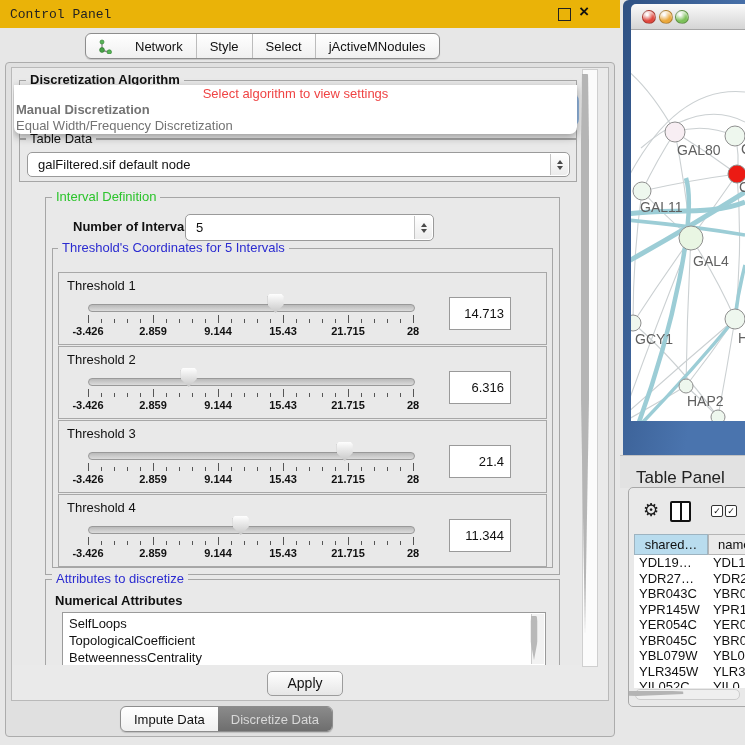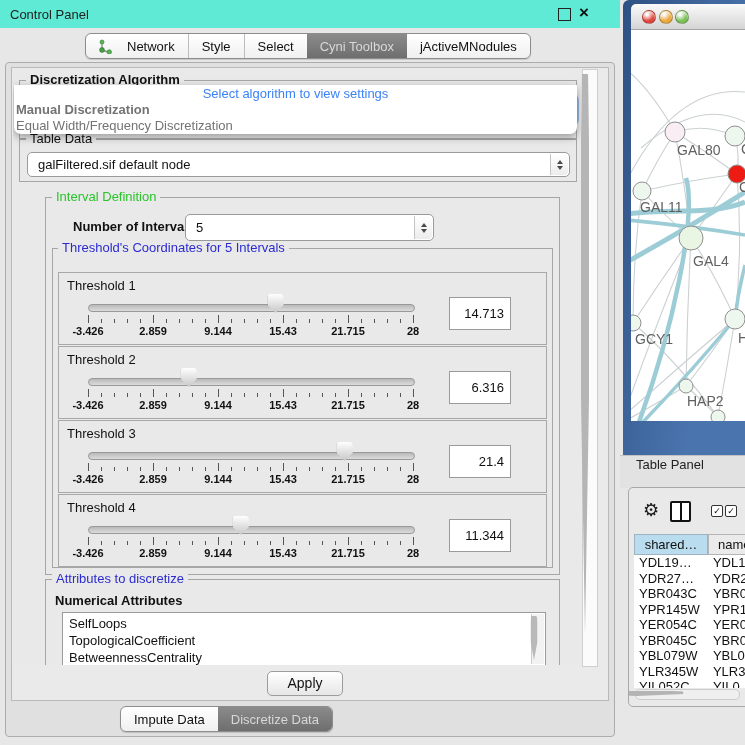--- a/index.html
+++ b/index.html
@@ -1,45 +1,45 @@
 <!DOCTYPE html>
 <html><head>
 <meta charset="utf-8">
 <style>
   html,body{margin:0;padding:0;}
   body{width:745px;height:745px;background:#e7e7e7;font-family:"Liberation Sans",sans-serif;font-size:13px;color:#111;overflow:hidden;position:relative;}
   .abs{position:absolute;}
   
-  .titlebar{left:0;top:0;width:620px;height:28px;background:#5eead4;}
+  .titlebar{left:0;top:0;width:620px;height:28px;background:#eab308;font-family:Liberation Mono, monospace;}
   .titlebar .title{left:10px;top:7px;font-size:13px;color:#222;}
   .float-btn{left:558px;top:8px;width:11px;height:11px;border:1.6px solid #222;background:transparent;}
   .close-btn{left:579px;top:3px;font-size:17px;font-weight:900;color:#111;line-height:20px;}
   .seg-group{display:inline-flex;height:24px;border:1px solid #8d8d8d;border-radius:6px;background:linear-gradient(#ffffff,#f0f0f0);box-shadow:0 1px 1px rgba(0,0,0,.15);overflow:hidden;}
-  .seg{display:flex;align-items:center;gap:15px;padding:0 13px;font-size:13px;color:#111;border-left:1px solid #bcbcbc;cursor:default;white-space:nowrap;}
+  .seg{display:flex;align-items:center;gap:23px;padding:0 13px;font-size:13px;color:#111;border-left:1px solid #bcbcbc;cursor:default;white-space:nowrap;}
   .seg:first-child{border-left:none;}
   .seg.active{background:linear-gradient(#8b8b8b,#6e6e6e);color:#d8d8d8;border-left:none;}
   .seg.active + .seg{border-left:none;}
   .outer-frame{left:5px;top:62px;width:608px;height:673px;border:1px solid #acacac;border-radius:4px;background:#e0e0e0;}
   .inner-frame{left:11px;top:67px;width:596px;height:632px;border:1px solid #b9b9b9;background:#eaeaea;}
   .viewport{left:13px;top:69px;width:568px;height:596px;background:#e9e9e9;overflow:hidden;}
   .vscroll{left:582px;top:69px;width:14px;height:596px;background:#fbfbfb;border:1px solid #cfcfcf;}
   .vscroll .thumb{left:2px;top:4px;width:8px;height:560px;background:#b5b5b5;border-radius:5px;}
   .groupbox{border:1px solid #a6a6a6;background:transparent;}
   .grouptitle{font-size:13px;background:#e9e9e9;padding:0 4px;white-space:nowrap;line-height:14px;}
   .bold{font-weight:bold;}
   .green{color:#2bc42b;}
   .blue{color:#2b2bd0;}
   .combo{background:#fff;border:1px solid #9a9a9a;border-radius:5px;display:flex;align-items:center;}
   .combo .txt{padding-left:10px;color:#111;}
   .stepper{position:absolute;right:1px;top:1px;bottom:1px;width:17px;border-left:1px solid #c4c4c4;display:flex;flex-direction:column;align-items:center;justify-content:center;gap:2px;background:linear-gradient(#fff,#ececec);border-radius:0 4px 4px 0;}
   .stepper .up{width:0;height:0;border-left:3.5px solid transparent;border-right:3.5px solid transparent;border-bottom:4.5px solid #4a4a4a;}
   .stepper .dn{width:0;height:0;border-left:3.5px solid transparent;border-right:3.5px solid transparent;border-top:4.5px solid #4a4a4a;}
   .focusring{box-shadow:0 0 0 3px rgba(100,155,219,.65);}
   .popup{background:#fff;border-radius:0 0 7px 7px;box-shadow:0 3px 9px rgba(0,0,0,.35);z-index:40;}
-  .popup .hint{height:17px;text-align:center;color:#3b82f6;font-size:13px;line-height:17px;}
+  .popup .hint{height:17px;text-align:center;color:#ef4444;font-size:13px;line-height:17px;}
   .popup .item{height:16px;line-height:16px;padding-left:2px;font-size:13px;color:#737373;}
   
   .thr-block{left:45px;width:487px;height:71px;border:1px solid #a8a8a8;background:#e9e9e9;}
   .thr-label{position:absolute;left:8px;top:5px;font-weight:normal;font-size:13px;}
   .track{position:absolute;left:29px;top:31px;width:325px;height:6px;border:1px solid #999;border-radius:4px;background:linear-gradient(#b9b9b9,#dcdcdc);}
   .thumb-rail{position:absolute;left:29px;top:21px;width:325px;height:20px;}
   .thumb{position:absolute;top:0;width:16px;height:19px;transform:translateX(-50%);background:linear-gradient(#fefefe,#c7c7c7);clip-path:polygon(12% 0%,88% 0%,100% 12%,100% 58%,50% 100%,0% 58%,0% 12%);filter:drop-shadow(0 0 1px #777);}
   .ticks{position:absolute;left:29px;top:42px;width:325px;height:9px;}
   .tick{position:absolute;bottom:1px;width:1px;height:4px;background:#555;}
   .tick.major{height:8px;}
@@ -51,21 +51,21 @@
   .list-vscroll{position:absolute;right:1px;top:1px;bottom:1px;width:12px;background:#f2f2f2;border-left:1px solid #ccc;}
   .list-vscroll .thumb{position:absolute;left:2px;top:2px;width:7px;height:44px;background:#b9b9b9;border-radius:4px;}
   .apply-btn{left:267px;top:671px;width:74px;height:23px;border:1px solid #9c9c9c;border-radius:5px;background:linear-gradient(#ffffff,#e6e6e6);text-align:center;line-height:23px;font-size:14px;}
   
   .blue-frame{left:623px;top:0;width:122px;height:455px;background:linear-gradient(100deg,#2f5183 0%,#4a74ae 70%);border-radius:6px 0 0 0;}
   .mac-titlebar{left:631px;top:4px;width:114px;height:25px;background:linear-gradient(#fafafa,#d5d5d5);border-bottom:1px solid #a6a6a6;border-radius:5px 0 0 0;}
   .light{position:absolute;top:6px;width:12px;height:12px;border-radius:50%;border:1px solid rgba(0,0,0,.25);box-shadow:inset 0 2px 2px rgba(255,255,255,.6);}
   .net-canvas{left:631px;top:30px;width:114px;height:391px;background:#fff;overflow:hidden;}
   .nlabel{font-family:"Liberation Sans",sans-serif;font-size:14px;fill:#616161;}
   .tp-header{left:620px;top:455px;width:125px;height:32px;background:#e2e2e2;border-top:1px solid #c2c2c2;}
-  .tp-header span{position:absolute;left:16px;top:1px;font-size:13px;color:#222;}
+  .tp-header span{position:absolute;left:16px;top:12px;font-size:17px;color:#222;}
   .tp-box{left:628px;top:487px;width:117px;height:218px;border:1px solid #a8a8a8;border-radius:5px 0 0 5px;background:#e9e9e9;overflow:hidden;}
   .gear{position:absolute;left:14px;top:12px;font-size:18px;color:#1c1c1c;line-height:20px;}
   .col-icon{position:absolute;left:41px;top:13px;width:17px;height:17px;border:2px solid #111;border-radius:2px;background:#fff;}
   .col-icon i{position:absolute;left:50%;top:0;bottom:0;width:2px;background:#111;transform:translateX(-50%);}
   .cb{position:absolute;top:17px;width:10px;height:10px;border:1.5px solid #333;border-radius:2px;background:#fff;font-size:9px;line-height:10px;text-align:center;color:#111;}
   .th-row{position:absolute;top:46px;height:21px;display:flex;}
   .th-cell{border:1px solid #9db3c0;font-size:13px;text-align:center;line-height:19px;overflow:hidden;white-space:nowrap;}
   .th-cell.sel{background:#b9dcee;width:72px;}
   .th-cell.plain{background:#eaeaea;border-color:#b5b5b5;width:62px;text-align:left;padding-left:9px;}
   .tbody{position:absolute;left:5px;top:67px;width:134px;height:133px;background:#fff;overflow:hidden;}
@@ -96,23 +96,20 @@
         <circle cx="10.3" cy="13" r="2.2" fill="#57b457" stroke="#3a8a3a" stroke-width="0.7"></circle>
       </svg>
     </span>
     <span>Network</span>
   </div>
   <div class="seg">
       <span>Style</span>
     </div>
   <div class="seg">
       <span>Select</span>
-    </div>
-  <div class="seg active">
-      <span>Cyni Toolbox</span>
     </div>
   <div class="seg">
       <span>jActiveMNodules</span>
     </div>
 </div>
 
 <div class="abs outer-frame"></div>
 <div class="abs inner-frame"></div>
 
 <div class="abs viewport">

